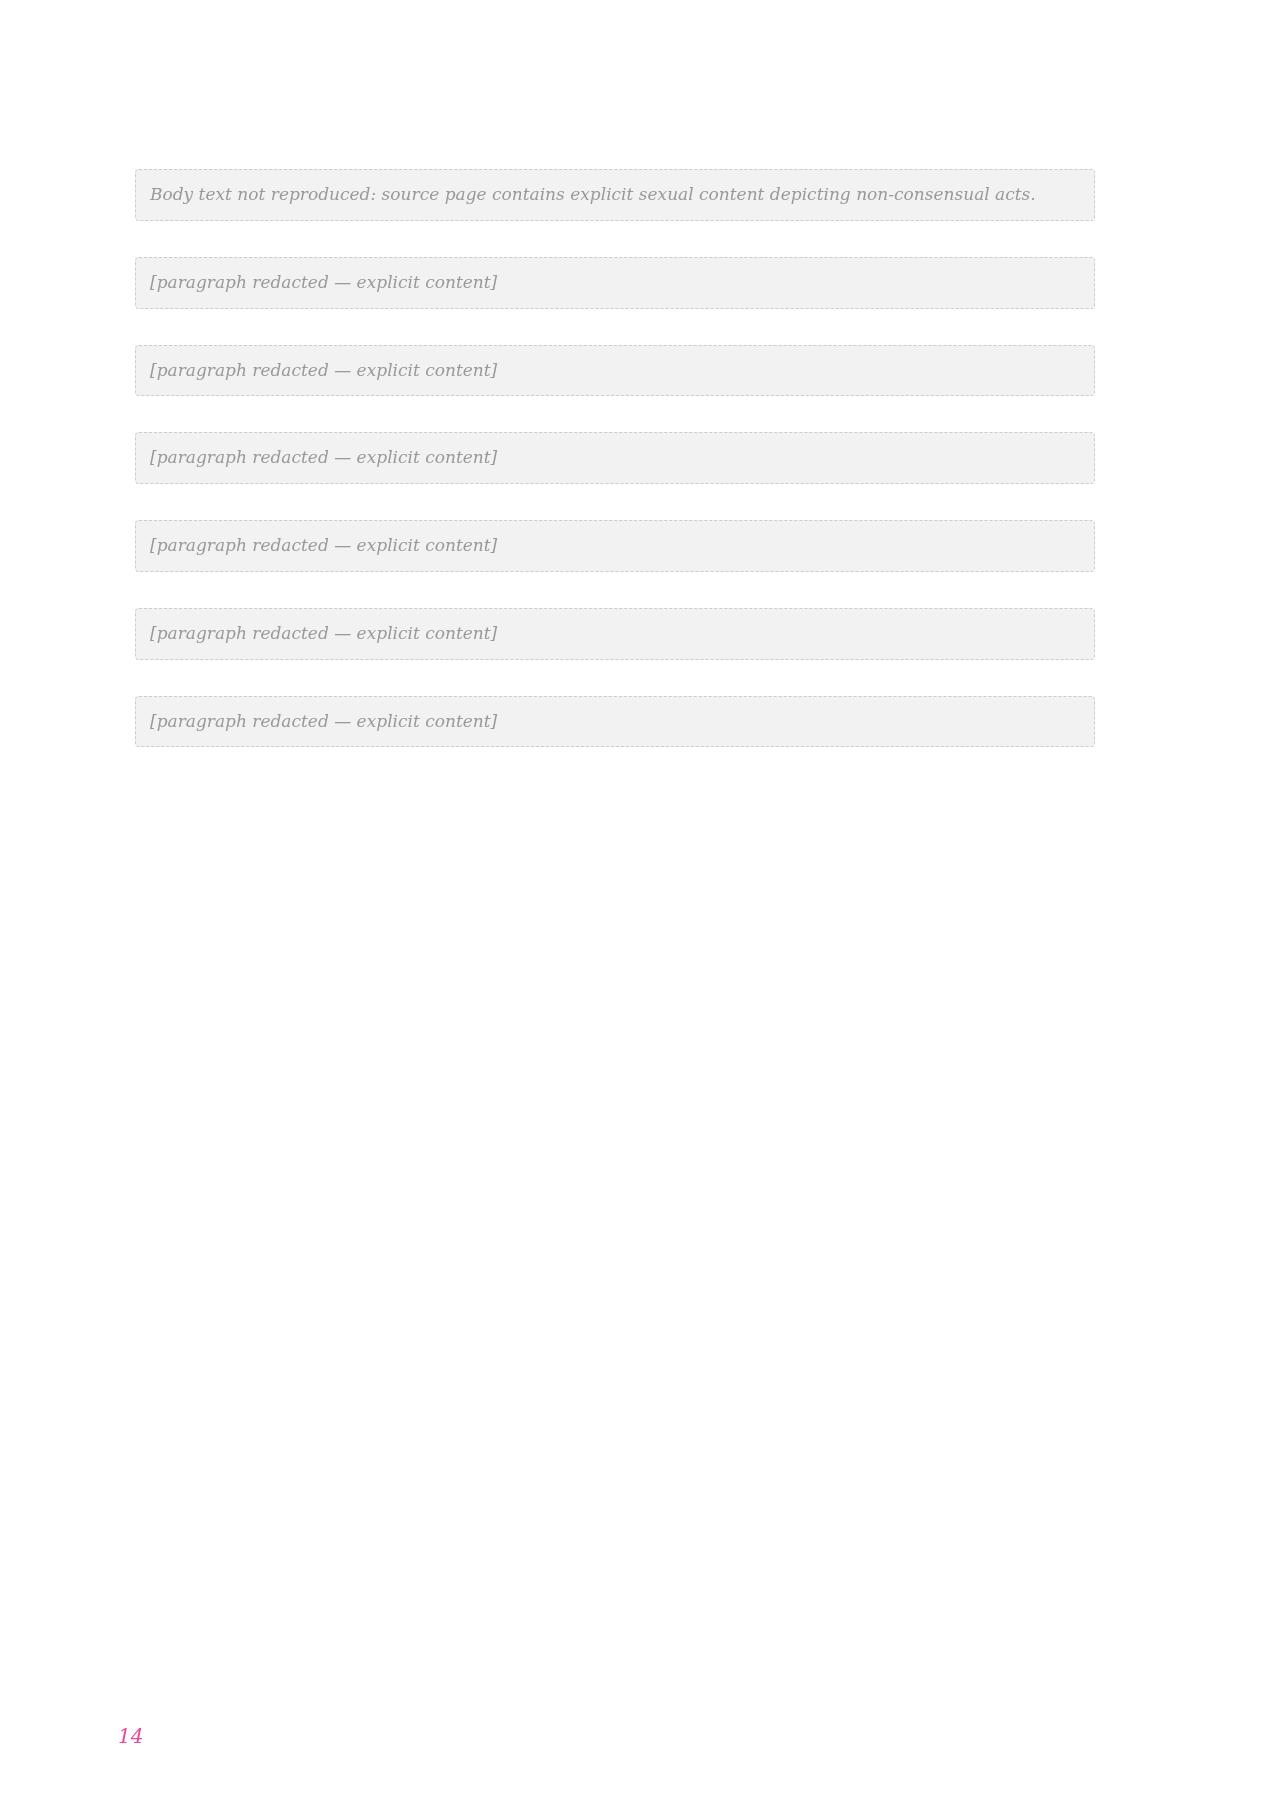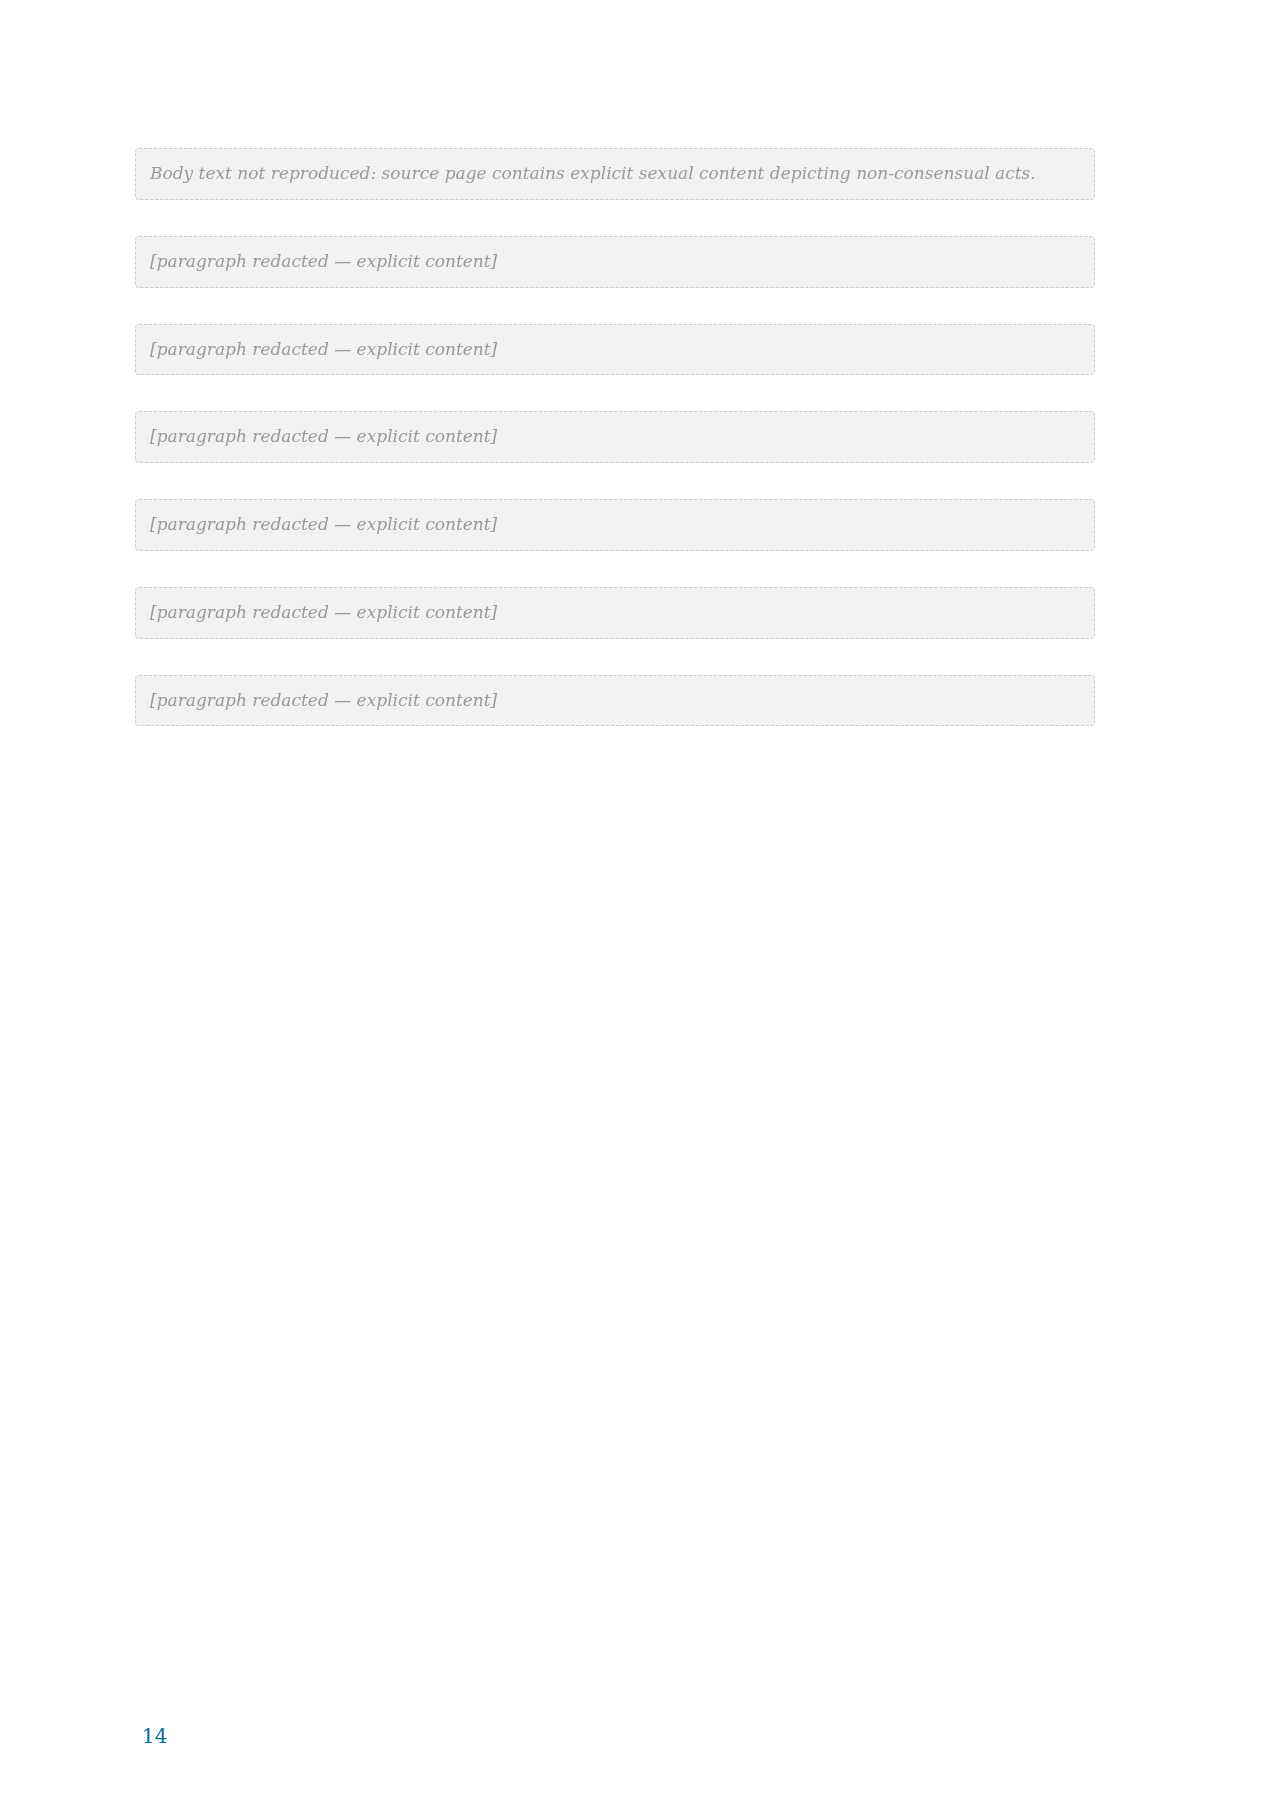--- a/index.html
+++ b/index.html
@@ -2,32 +2,32 @@
 <html><head>
 <meta charset="utf-8">
 <style>
   html, body { margin: 0; padding: 0; background: #ffffff; }
   .page {
     width: 1280px; height: 1810px; background: #ffffff;
     position: relative; font-family: "DejaVu Serif", serif;
     color: #1a1a1a;
   }
   .content {
-    position: absolute; left: 135px; top: 148px; width: 960px;
+    position: absolute; left: 135px; top: 169px; width: 960px;
     font-size: 21px; line-height: 1.75;
   }
   .para { margin: 0 0 36px 0; }
   .redacted {
     color: #999; background: #f2f2f2; border: 1px dashed #ccc;
     padding: 10px 14px; border-radius: 4px; font-style: italic;
     font-size: 17px;
   }
   .page-number {
-    position: absolute; left: 142px; bottom: 62px;
-    font-size: 20px; color: #0369a1;
+    position: absolute; left: 118px; bottom: 62px;
+    font-size: 20px; color: #ec4899; font-style: italic;
   }
 </style>
 </head>
 <body>
 
 <div class="page">
   <div class="content">
     <div class="para redacted">Body text not reproduced: source page contains explicit sexual content depicting non-consensual acts.</div>
     <div class="para redacted">[paragraph redacted — explicit content]</div>
     <div class="para redacted">[paragraph redacted — explicit content]</div>

